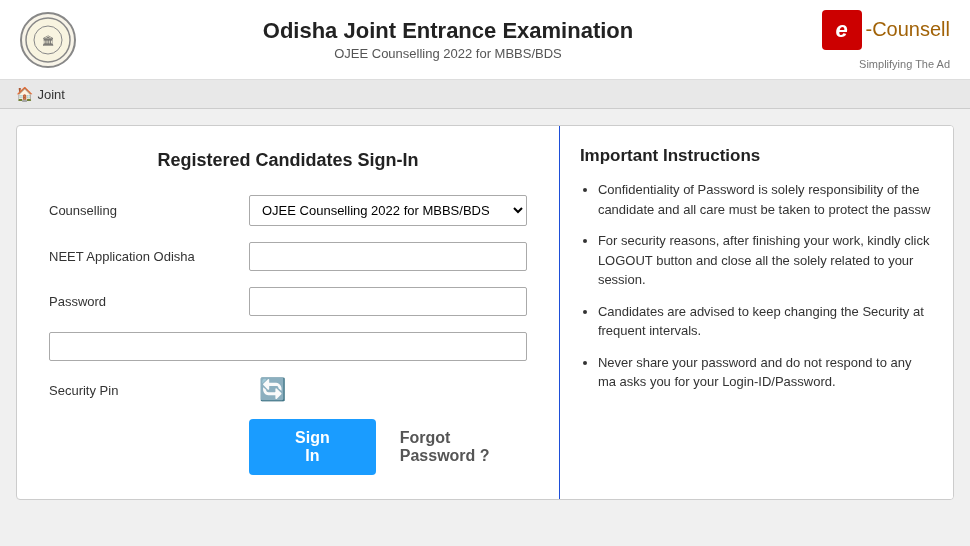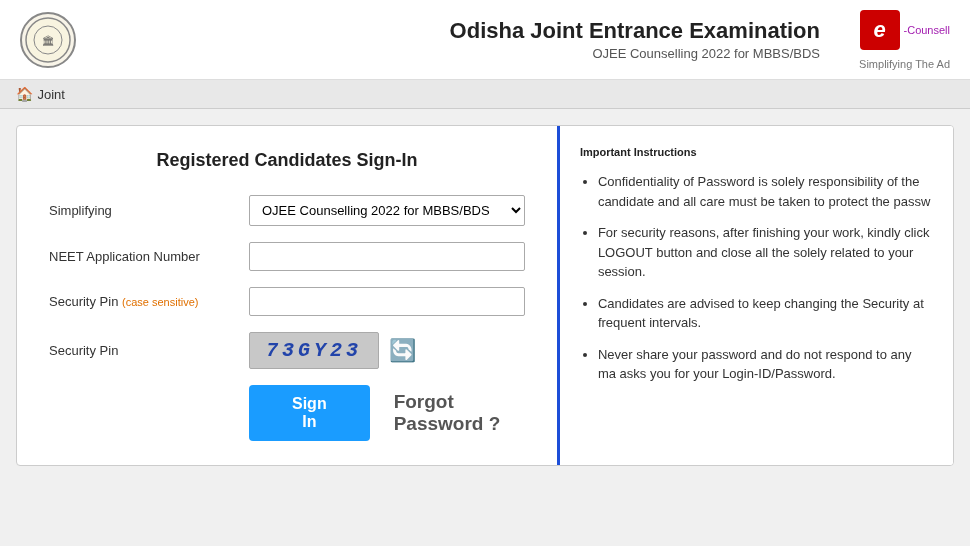--- a/index.html
+++ b/index.html
@@ -9,21 +9,21 @@
     .header {
       background: #fff;
       border-bottom: 1px solid #ddd;
       display: flex;
       align-items: center;
       justify-content: space-between;
       padding: 8px 20px;
       height: 80px;
     }
     .header-title {
-      text-align: right;
+      text-align: center;
       flex: 1;
     }
     .header-title h1 {
       font-size: 22px;
       font-weight: bold;
       color: #222;
     }
     .header-title p {
       font-size: 13px;
       color: #555;
@@ -47,22 +47,22 @@
       justify-content: center;
       border-radius: 4px;
       font-style: italic;
     }
     .brand-row {
       display: flex;
       align-items: center;
       gap: 4px;
     }
     .brand-counsell {
-      font-size: 11px;
-      color: #a21caf;
+      font-size: 20px;
+      color: #a16207;
     }
     .brand-sub {
       font-size: 11px;
       color: #777;
       margin-top: 8px;
     }
 
     
     .nav-bar {
       background: #e8e8e8;
@@ -86,21 +86,21 @@
       background: #fff;
       border: 1px solid #ccc;
       border-radius: 4px;
       overflow: hidden;
     }
 
     
     .sign-in-panel {
       flex: 0 0 58%;
       padding: 24px 32px;
-      border-right: 3px solid #1d4ed8;
+      border-right: 1px solid #1d4ed8;
     }
     .sign-in-panel h2 {
       text-align: center;
       font-size: 18px;
       font-weight: bold;
       margin-bottom: 24px;
       color: #222;
     }
 
     .form-row {
@@ -182,34 +182,34 @@
       color: #fff;
       border: none;
       padding: 10px 40px;
       font-size: 16px;
       font-weight: bold;
       border-radius: 4px;
       cursor: pointer;
     }
     .forgot-link {
       color: #555;
-      font-size: 19px;
+      font-size: 16px;
       font-weight: bold;
       cursor: pointer;
       text-decoration: none;
     }
 
     
     .instructions-panel {
       flex: 1;
       padding: 20px 20px;
       background: #fff;
     }
     .instructions-panel h3 {
-      font-size: 11px;
+      font-size: 17px;
       font-weight: bold;
       margin-bottom: 14px;
       color: #222;
     }
     .instructions-panel ul {
       list-style: disc;
       padding-left: 18px;
     }
     .instructions-panel ul li {
       font-size: 13px;
@@ -259,43 +259,42 @@
   <span class="nav-home-icon">🏠</span>
   <a href="#" style="color:#333;text-decoration:none;font-size:13px;">Joint</a>
 </div>
 
 <div class="main-content">
 
   <div class="sign-in-panel">
     <h2>Registered Candidates Sign-In</h2>
 
     <div class="form-row">
-      <div class="form-label">Simplifying</div>
+      <div class="form-label">Counselling</div>
       <select class="form-control counselling-select">
         <option>OJEE Counselling 2022 for MBBS/BDS</option>
       </select>
     </div>
 
     <div class="form-row">
-      <div class="form-label">NEET Application Number</div>
+      <div class="form-label">NEET Application Odisha</div>
       <input type="text" class="form-control" placeholder="" style="">
     </div>
 
-
     <div class="form-row">
-      <div class="form-label">
-        <span>Security Pin</span>
-        <span class="case-note">(case sensitive)</span>
-      </div>
+      <div class="form-label">Password</div>
+      <input type="password" class="form-control" style="">
+    </div>
+
+    <div class="form-row">
       <input type="text" class="form-control" style="">
     </div>
 
     <div class="captcha-row">
       <div class="captcha-label">Security Pin</div>
-      <div class="captcha-image">73GY23</div>
       <button class="captcha-refresh" title="Refresh captcha">🔄</button>
     </div>
 
     <div class="btn-row">
       <button class="btn-signin">Sign In</button>
       <a href="#" class="forgot-link">Forgot Password ?</a>
     </div>
   </div>
 
   <div class="instructions-panel">

